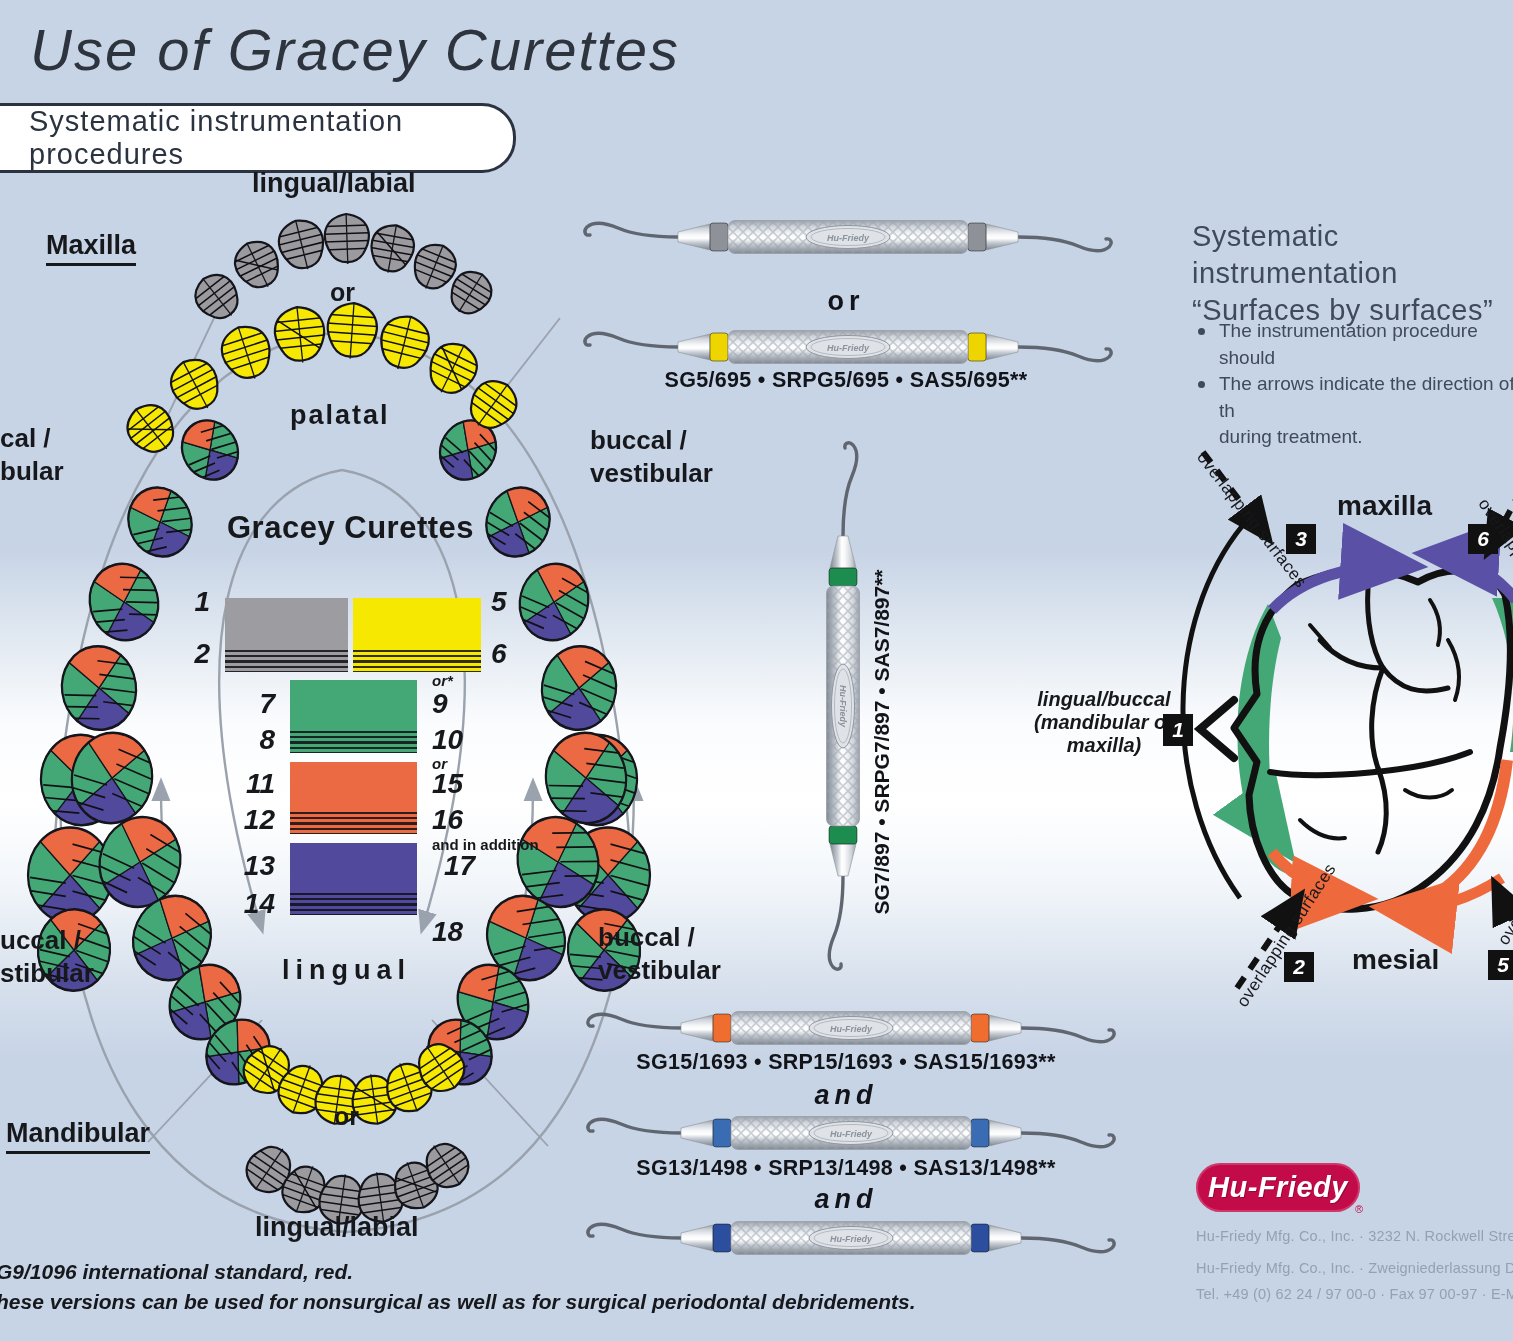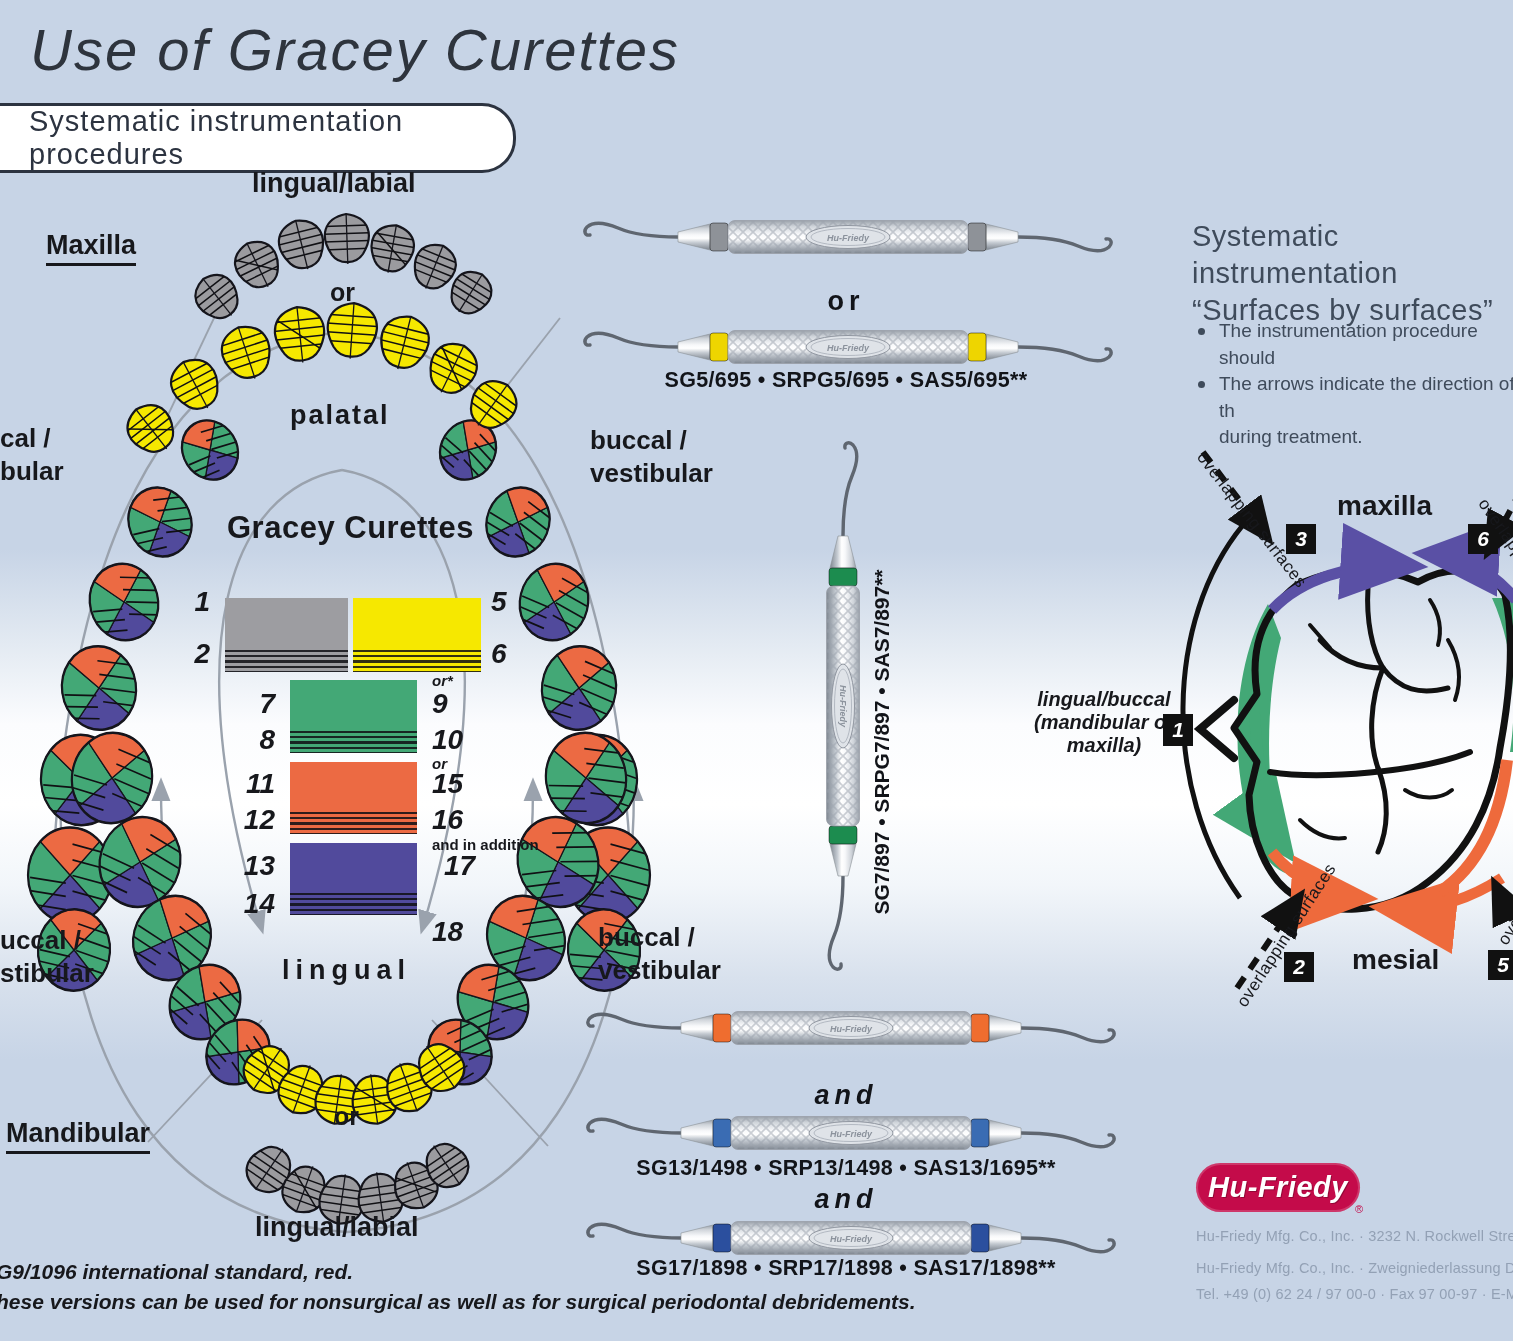--- a/index.html
+++ b/index.html
@@ -1092,20 +1092,21 @@
       <path d="M100,15 L132,7 L132,33 L100,25 Z" fill="url(#m3)" stroke="#8a9096" stroke-width="0.6"></path>
       <path d="M408,7 L440,15 L440,25 L408,33 Z" fill="url(#m3)" stroke="#8a9096" stroke-width="0.6"></path>
       <rect x="132" y="6" width="18" height="28" rx="3" fill="#ef6d2f" stroke="rgba(0,0,0,.45)" stroke-width="1"></rect>
       <rect x="390" y="6" width="18" height="28" rx="3" fill="#ef6d2f" stroke="rgba(0,0,0,.45)" stroke-width="1"></rect>
       <rect x="150" y="3.5" width="240" height="33" rx="7" fill="url(#m3)" stroke="#9aa0a8" stroke-width="0.8"></rect>
       <rect x="150" y="3.5" width="240" height="33" rx="7" fill="url(#k3)" opacity="0.5"></rect>
       <ellipse cx="270" cy="20" rx="42" ry="11.5" fill="#dfe3e8" stroke="#9096a0" stroke-width="1"></ellipse>
       <ellipse cx="270" cy="20" rx="37" ry="8.5" fill="none" stroke="#b3b9c2" stroke-width="1"></ellipse>
       <text x="270" y="23.5" text-anchor="middle" font-size="9" font-style="italic" font-weight="700" fill="#8b929c" font-family="&quot;Liberation Sans&quot;,sans-serif">Hu-Friedy</text>
     </svg>
+  <div class="abs cap" style="left:576px;top:1050px;width:540px">SG15/1693 • SRP15/1693 • SAS15/1693**</div>
   <div class="abs joiner it" style="left:576px;top:1080px;width:540px">and</div>
   <svg class="inst" id="inst4" style="left:581px;top:1113px" viewBox="0 0 540 40">
       <defs>
         <linearGradient id="m4" x1="0" y1="0" x2="0" y2="1">
           <stop offset="0" stop-color="#9aa1aa"></stop>
           <stop offset="0.18" stop-color="#cfd4da"></stop>
           <stop offset="0.42" stop-color="#f7f8fa"></stop>
           <stop offset="0.55" stop-color="#ffffff"></stop>
           <stop offset="0.72" stop-color="#c4cad1"></stop>
           <stop offset="1" stop-color="#7f8791"></stop>
@@ -1119,21 +1120,21 @@
       <path d="M100,15 L132,7 L132,33 L100,25 Z" fill="url(#m4)" stroke="#8a9096" stroke-width="0.6"></path>
       <path d="M408,7 L440,15 L440,25 L408,33 Z" fill="url(#m4)" stroke="#8a9096" stroke-width="0.6"></path>
       <rect x="132" y="6" width="18" height="28" rx="3" fill="#3a6cb3" stroke="rgba(0,0,0,.45)" stroke-width="1"></rect>
       <rect x="390" y="6" width="18" height="28" rx="3" fill="#3a6cb3" stroke="rgba(0,0,0,.45)" stroke-width="1"></rect>
       <rect x="150" y="3.5" width="240" height="33" rx="7" fill="url(#m4)" stroke="#9aa0a8" stroke-width="0.8"></rect>
       <rect x="150" y="3.5" width="240" height="33" rx="7" fill="url(#k4)" opacity="0.5"></rect>
       <ellipse cx="270" cy="20" rx="42" ry="11.5" fill="#dfe3e8" stroke="#9096a0" stroke-width="1"></ellipse>
       <ellipse cx="270" cy="20" rx="37" ry="8.5" fill="none" stroke="#b3b9c2" stroke-width="1"></ellipse>
       <text x="270" y="23.5" text-anchor="middle" font-size="9" font-style="italic" font-weight="700" fill="#8b929c" font-family="&quot;Liberation Sans&quot;,sans-serif">Hu-Friedy</text>
     </svg>
-  <div class="abs cap" style="left:576px;top:1156px;width:540px">SG13/1498 • SRP13/1498 • SAS13/1695**</div>
+  <div class="abs cap" style="left:576px;top:1156px;width:540px">SG13/1498 • SRP13/1498 • SAS13/1498**</div>
   <div class="abs joiner it" style="left:576px;top:1184px;width:540px">and</div>
   <svg class="inst" id="inst5" style="left:581px;top:1218px" viewBox="0 0 540 40">
       <defs>
         <linearGradient id="m5" x1="0" y1="0" x2="0" y2="1">
           <stop offset="0" stop-color="#9aa1aa"></stop>
           <stop offset="0.18" stop-color="#cfd4da"></stop>
           <stop offset="0.42" stop-color="#f7f8fa"></stop>
           <stop offset="0.55" stop-color="#ffffff"></stop>
           <stop offset="0.72" stop-color="#c4cad1"></stop>
           <stop offset="1" stop-color="#7f8791"></stop>
@@ -1147,21 +1148,20 @@
       <path d="M100,15 L132,7 L132,33 L100,25 Z" fill="url(#m5)" stroke="#8a9096" stroke-width="0.6"></path>
       <path d="M408,7 L440,15 L440,25 L408,33 Z" fill="url(#m5)" stroke="#8a9096" stroke-width="0.6"></path>
       <rect x="132" y="6" width="18" height="28" rx="3" fill="#2b4f9e" stroke="rgba(0,0,0,.45)" stroke-width="1"></rect>
       <rect x="390" y="6" width="18" height="28" rx="3" fill="#2b4f9e" stroke="rgba(0,0,0,.45)" stroke-width="1"></rect>
       <rect x="150" y="3.5" width="240" height="33" rx="7" fill="url(#m5)" stroke="#9aa0a8" stroke-width="0.8"></rect>
       <rect x="150" y="3.5" width="240" height="33" rx="7" fill="url(#k5)" opacity="0.5"></rect>
       <ellipse cx="270" cy="20" rx="42" ry="11.5" fill="#dfe3e8" stroke="#9096a0" stroke-width="1"></ellipse>
       <ellipse cx="270" cy="20" rx="37" ry="8.5" fill="none" stroke="#b3b9c2" stroke-width="1"></ellipse>
       <text x="270" y="23.5" text-anchor="middle" font-size="9" font-style="italic" font-weight="700" fill="#8b929c" font-family="&quot;Liberation Sans&quot;,sans-serif">Hu-Friedy</text>
     </svg>
-  <div class="abs cap" style="left:576px;top:1256px;width:540px">SG17/1898 • SRP17/1898 • SAS17/1898**</div>
 
   <div class="abs rp-head" style="left:1192px;top:218px;width:330px">
     <div>Systematic instrumentation</div>
     <div>“Surfaces by surfaces”</div>
   </div>
   <div class="abs rp-bullets" style="left:1196px;top:318px;width:330px">
     <div class="row">
         <span class="dot"></span>
       <span>The instrumentation procedure should</span>
       </div>

